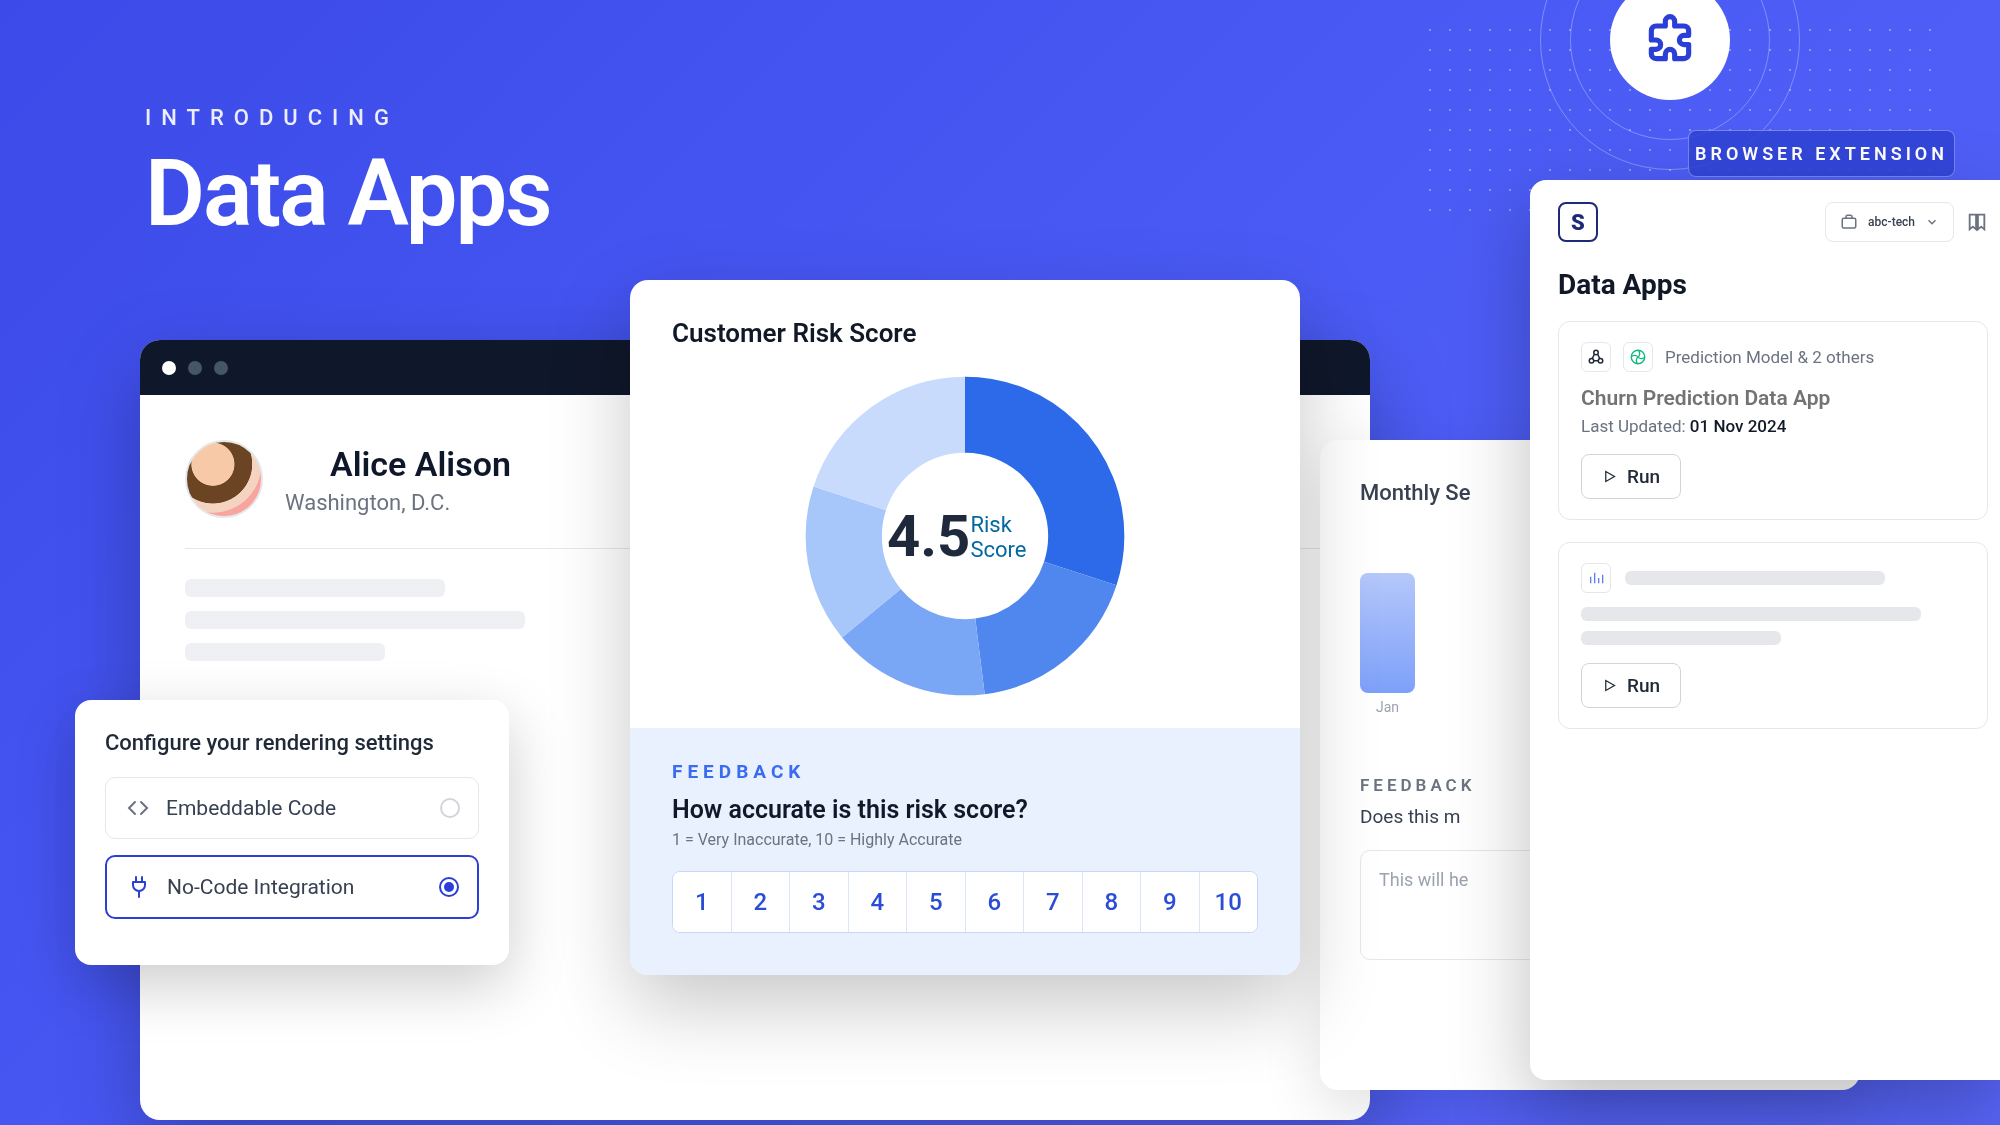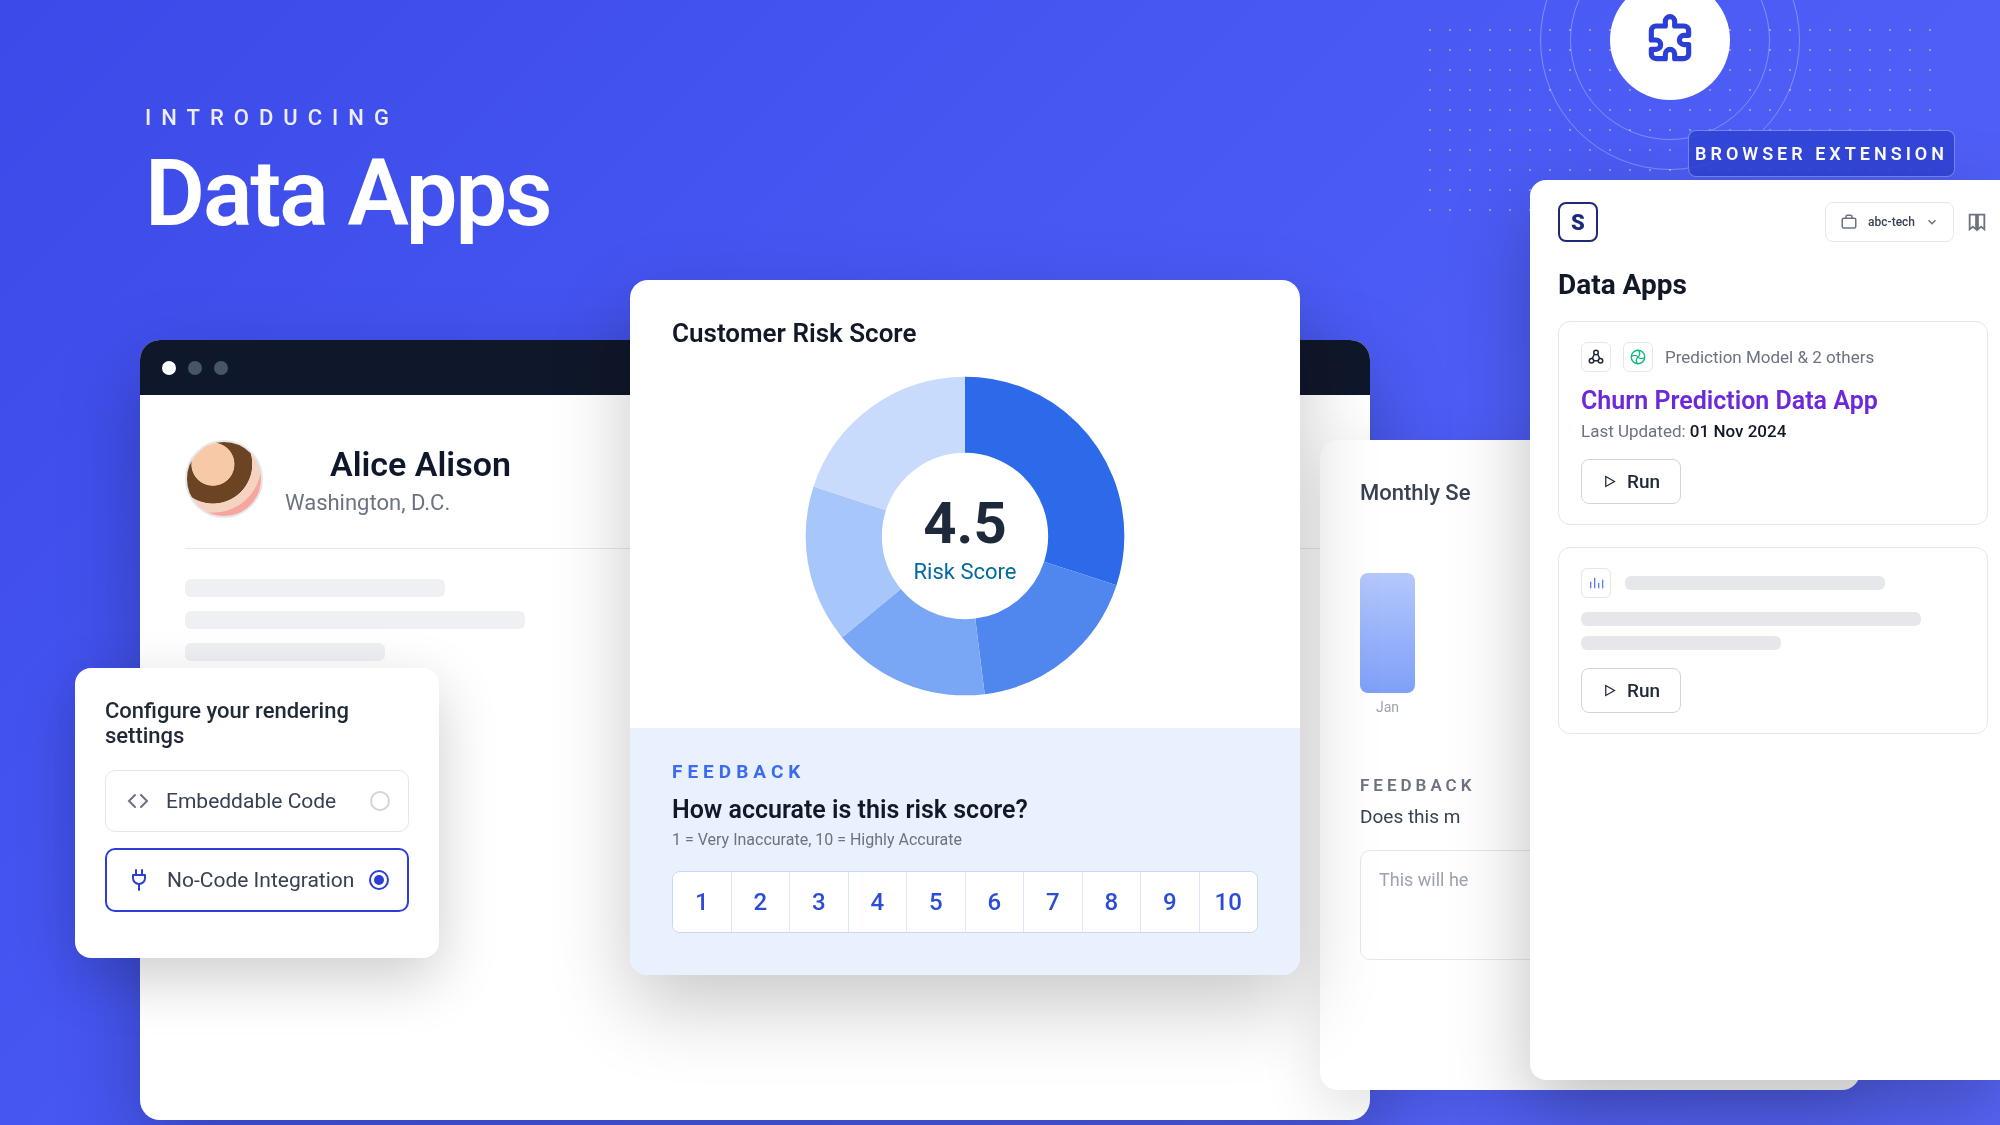--- a/index.html
+++ b/index.html
@@ -54,54 +54,54 @@
 .bg-textarea { margin-top: 22px; border: 1px solid #e5e7eb; border-radius: 10px; padding: 18px; color: #9ca3af; font-size: 18px; height: 110px; }
 .bg-submit { display: inline-block; margin-top: 20px; background: #8ab4f8; color: #fff; padding: 12px 22px; border-radius: 8px; font-size: 17px; }
 
 
 .risk-card { position: absolute; top: 280px; left: 630px; width: 670px; background: #fff; border-radius: 18px; box-shadow: 0 30px 80px rgba(0,0,0,0.22); overflow: hidden; }
 .risk-card-top { padding: 38px 42px 32px; }
 .risk-title { font-size: 26px; font-weight: 600; color: #111827; }
 .donut-wrap { display: flex; justify-content: center; margin-top: 28px; }
 .donut { position: relative; width: 320px; height: 320px; }
 .donut svg { transform: rotate(-90deg); }
-.donut-center { position: absolute; inset: 82px; border-radius: 50%; display: flex; flex-direction: column; align-items: center; justify-content: center; }
+.donut-center { position: absolute; inset: 82px; border-radius: 50%; display: flex; flex-direction: row; align-items: center; justify-content: center; }
 .donut-value { font-size: 58px; font-weight: 700; color: #1e293b; }
 .donut-label { font-size: 22px; color: #0369a1; margin-top: 2px; }
 .risk-card-bottom { background: #eaf1fe; padding: 32px 42px 42px; }
 .fb-label { letter-spacing: 5px; color: #3b6bf0; font-size: 19px; font-weight: 700; }
 .fb-question { font-size: 25px; font-weight: 600; color: #111827; margin-top: 12px; }
 .fb-hint { font-size: 16px; color: #6b7280; margin-top: 6px; }
 .scale { display: flex; margin-top: 22px; border: 1px solid #c7d7f7; border-radius: 8px; overflow: hidden; background: #fff; }
 .scale button { flex: 1; background: #fff; border: none; border-right: 1px solid #dbe6fc; padding: 16px 0; font-size: 24px; font-weight: 500; color: #2b4dd6; cursor: pointer; }
 .scale button:last-child { border-right: none; }
 
 
-.config-card { position: absolute; top: 668px; left: 75px; width: 364px; background: #fff; border-radius: 16px; box-shadow: 0 20px 60px rgba(0,0,0,0.2); padding: 30px; }
+.config-card { position: absolute; top: 700px; left: 75px; width: 434px; background: #fff; border-radius: 16px; box-shadow: 0 20px 60px rgba(0,0,0,0.2); padding: 30px; }
 .config-title { font-size: 22px; font-weight: 500; color: #1f2937; margin-bottom: 22px; }
 .config-option { display: flex; align-items: center; gap: 16px; border: 1.5px solid #e5e7eb; border-radius: 10px; padding: 18px 20px; margin-bottom: 16px; position: relative; cursor: pointer; }
 .config-option.selected { border: 2.5px solid #2b3ed6; }
 .config-option .radio { position: absolute; right: 18px; width: 20px; height: 20px; border-radius: 50%; border: 2px solid #d1d5db; }
 .config-option.selected .radio { border-color: #2b3ed6; }
 .config-option.selected .radio::after { content: ""; position: absolute; inset: 3px; background: #2b3ed6; border-radius: 50%; }
 .config-option .icon { width: 24px; height: 24px; color: #6b7280; }
 .config-option .label { font-size: 21px; color: #374151; }
 
 
 .panel { position: absolute; top: 180px; right: 0; width: 470px; height: 900px; background: #fff; border-radius: 16px 0 0 16px; box-shadow: 0 30px 80px rgba(0,0,0,0.25); padding: 22px 0 22px 28px; }
 .panel-top { display: flex; align-items: center; justify-content: space-between; padding-right: 12px; margin-bottom: 26px; }
 .panel-logo { width: 40px; height: 40px; border: 2.5px solid #1e2a78; border-radius: 8px; display: flex; align-items: center; justify-content: center; color:#1e2a78; font-weight:900; font-size:22px; }
 .org-picker { border: 1px solid #e5e7eb; border-radius: 8px; padding: 10px 14px; display: flex; align-items: center; gap: 10px; font-size: 12px; font-weight: 500; color: #374151; cursor: pointer; }
 .panel-heading { font-size: 28px; font-weight: 700; color: #111827; margin-bottom: 20px; }
 .app-card { border: 1px solid #e5e7eb; border-radius: 12px; padding: 20px 22px; margin-bottom: 22px; margin-right: 12px; }
 .app-card.shadow { box-shadow: 0 12px 30px rgba(0,0,0,0.1); }
 .model-row { display: flex; align-items: center; gap: 12px; margin-bottom: 14px; }
 .model-icon { width: 30px; height: 30px; border: 1px solid #e5e7eb; border-radius: 6px; display: flex; align-items: center; justify-content: center; }
 .model-text { font-size: 17px; color: #6b7280; }
-.app-title { font-size: 25px; font-weight: 600; color: #6d28d9; margin-bottom: 6px; }
+.app-title { font-size: 21px; font-weight: 600; color: #737373; margin-bottom: 6px; }
 .app-meta { font-size: 17px; color: #6b7280; }
 .app-meta .date { color: #111827; font-weight: 500; }
 .run-btn { margin-top: 18px; border: 1px solid #d1d5db; background: #fff; border-radius: 8px; padding: 10px 20px; display: inline-flex; align-items: center; gap: 10px; font-size: 19px; font-weight: 500; color: #1f2937; cursor: pointer; }
 .skel-card { border: 1px solid #e5e7eb; border-radius: 12px; padding: 20px 22px; margin-bottom: 22px; margin-right: 12px; }
 .skel-row { display: flex; align-items: center; gap: 14px; margin-bottom: 14px; }
 .skel-icon-box { width: 30px; height: 30px; border: 1px solid #e5e7eb; border-radius: 6px; display:flex; align-items:center; justify-content:center; }
 .sk { background: #e5e7eb; border-radius: 6px; height: 14px; }
 .sk.s1 { width: 260px; }
 .sk.s2 { width: 340px; margin-bottom: 10px; }
 .sk.s3 { width: 200px; }

